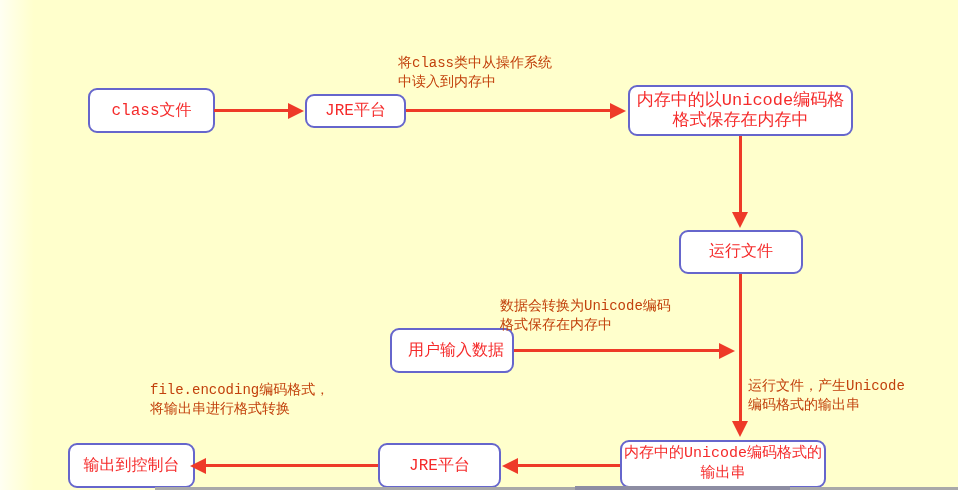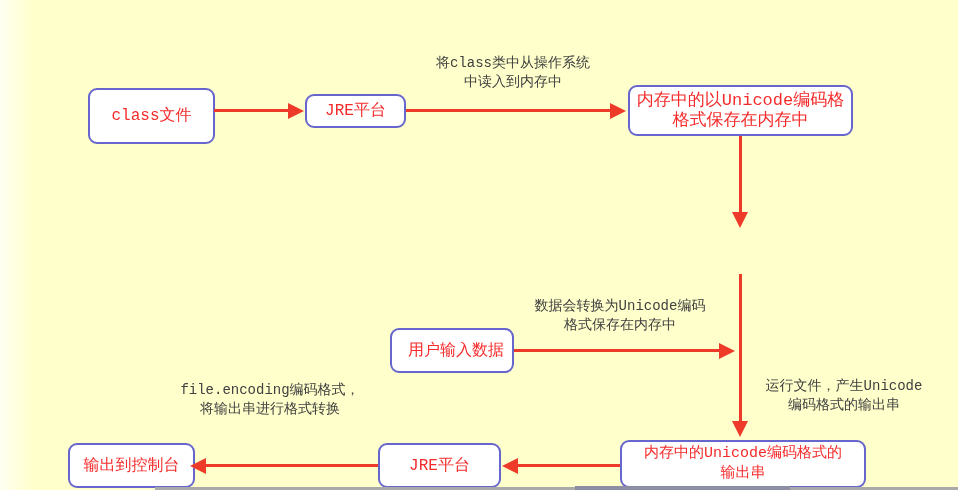--- a/index.html
+++ b/index.html
@@ -34,35 +34,34 @@
     flex-direction: column;
     justify-content: center;
     align-items: center;
     text-align: center;
     font-size: 16px;
     line-height: 20px;
     white-space: nowrap;
   }
   .node span { display: block; }
 
-  #n-class-file     { left:88px;  top:88px;  width:127px; height:56px;justify-content:center; }
+  #n-class-file     { left:88px;  top:88px;  width:127px; height:45px;justify-content:center; }
   #n-jre-top        { left:305px; top:94px;  width:101px; height:34px; }
   #n-memory-class   { left:628px; top:85px;  width:225px; height:51px; font-size:17px; line-height:20px; }
   #n-run-file       { left:679px; top:230px; width:124px; height:44px; }
   #n-user-input     { left:390px; top:328px; width:124px; height:45px;padding-left:8px; }
-  #n-memory-output  { left:620px; top:440px; width:246px; height:48px; font-size:15px; line-height:20px; }
+  #n-memory-output  { left:620px; top:440px; width:206px; height:48px; font-size:15px; line-height:20px; }
   #n-jre-bottom     { left:378px; top:443px; width:123px; height:45px; }
   #n-console-output { left:62px;  top:443px; width:127px; height:45px;margin-left:6px; }
 
   .annotation {
     position: absolute;
-    color: #404040;
+    color: #c2410c;
     font-size: 14px;
     line-height: 19px;
-    text-align: center;
     white-space: nowrap;
   }
   .annotation span { display:block; }
   #a-read-to-memory  { left:398px; top:54px;  width:230px; }
   #a-convert-unicode { left:500px; top:297px; width:240px; }
   #a-produce-output  { left:748px; top:377px; width:192px; }
   #a-file-encoding   { left:150px; top:381px; width:240px; }
 
   .arrow-line { position:absolute; background:#ee3a28; }
   .arrow-line.h { height:3px; }
@@ -80,20 +79,23 @@
 
   <div class="node" id="n-class-file">
     <span>class文件</span>
   </div>
   <div class="node" id="n-jre-top">
     <span>JRE平台</span>
   </div>
   <div class="node" id="n-memory-class">
     <span>内存中的以Unicode编码格</span>
     <span>格式保存在内存中</span>
+  </div>
+  <div class="node" id="n-run-file">
+    <span>运行文件</span>
   </div>
   <div class="node" id="n-user-input">
     <span>用户输入数据</span>
   </div>
   <div class="node" id="n-memory-output">
     <span>内存中的Unicode编码格式的</span>
     <span>输出串</span>
   </div>
   <div class="node" id="n-jre-bottom">
     <span>JRE平台</span>

